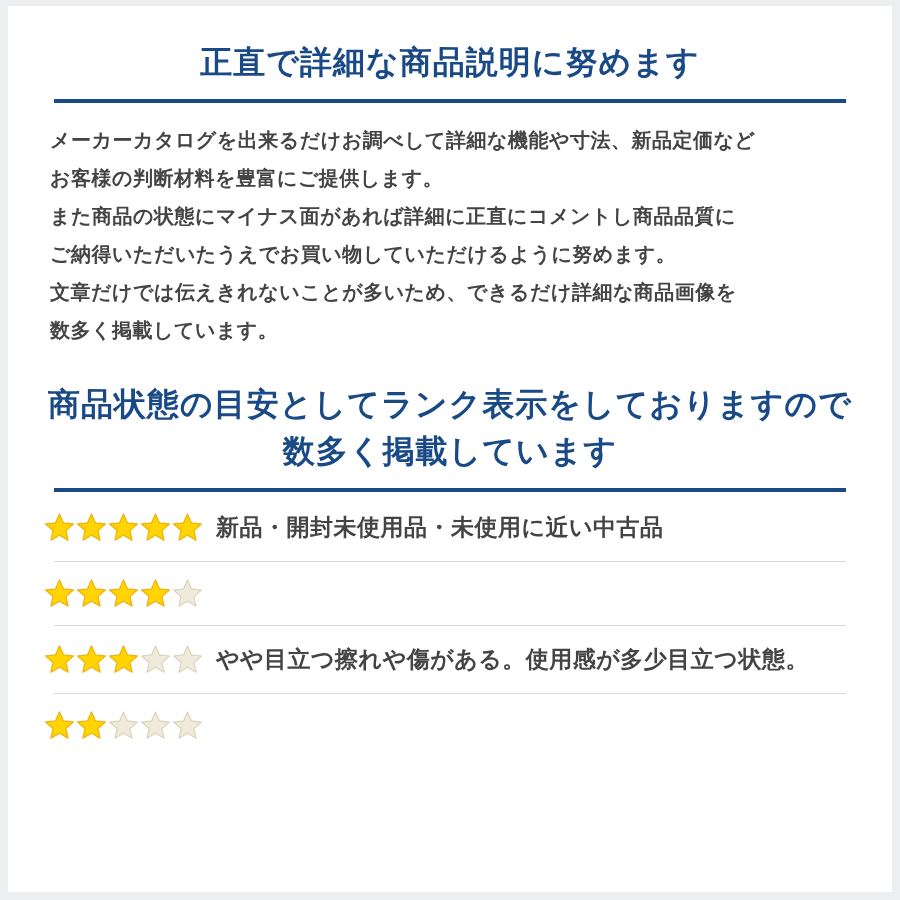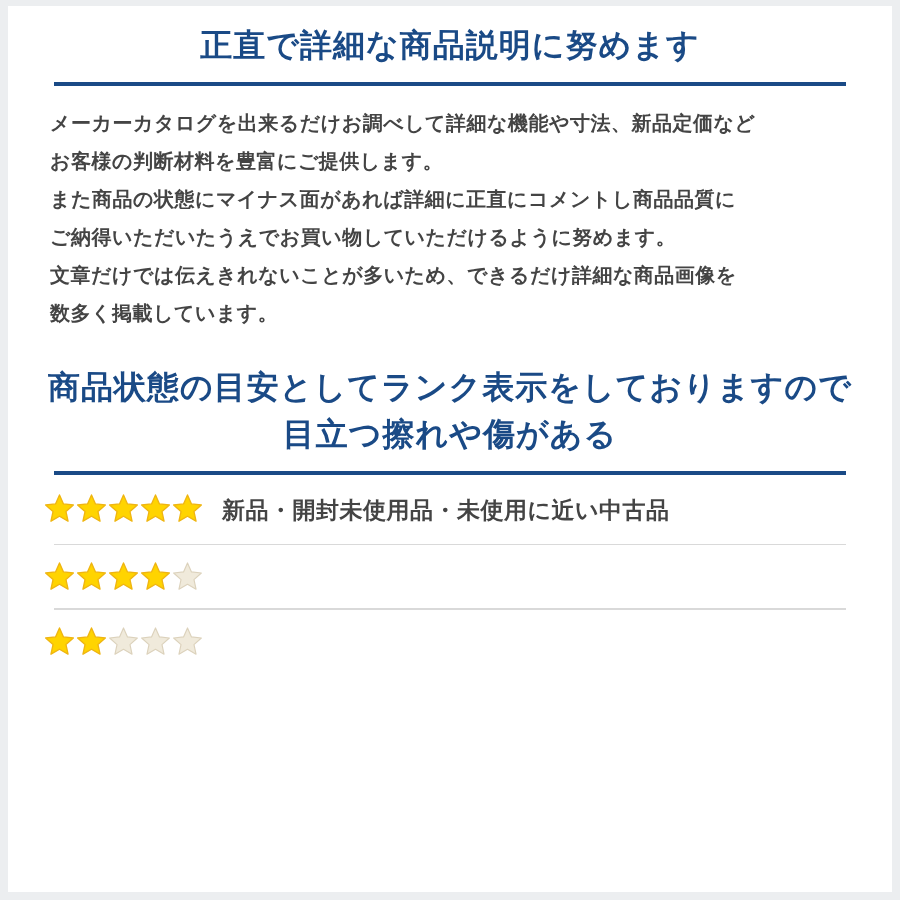--- a/index.html
+++ b/index.html
@@ -19,21 +19,21 @@
     font-family:"Liberation Sans","DejaVu Sans",sans-serif;
     background:var(--page-bg);
   }
   .page{
     width:900px;height:900px;
     padding:6px 8px 8px;
   }
   .card{
     width:100%;height:100%;
     background:var(--card-bg);
-    padding-top:16px;
+    padding-top:33px;
     overflow:hidden;
   }
   .title{
     color:var(--heading-blue);
     font-size:32px;
     font-weight:700;
     text-align:center;
     line-height:1.45;
     letter-spacing:1px;
     white-space:pre-line;
@@ -55,23 +55,23 @@
     white-space:pre-line;
   }
   .title-2{
     margin-top:32px;
   }
   .ratings{
     margin-top:2px;
   }
   .rating-row{
     display:flex;
-    align-items:flex-start;
+    align-items:center;
     padding:16px 30px 16px 36px;
-    gap:18px;
+    gap:12px;
   }
   .stars{
     display:flex;
     align-items:center;
     gap:1px;
     flex:0 0 160px;
     width:160px;
   }
   .star{
     width:31px;
@@ -114,21 +114,21 @@
     <hr class="blue-rule">
 
     <p class="body-text">メーカーカタログを出来るだけお調べして詳細な機能や寸法、新品定価など
 お客様の判断材料を豊富にご提供します。
 また商品の状態にマイナス面があれば詳細に正直にコメントし商品品質に
 ご納得いただいたうえでお買い物していただけるように努めます。
 文章だけでは伝えきれないことが多いため、できるだけ詳細な商品画像を
 数多く掲載しています。</p>
 
     <h2 class="title title-2">商品状態の目安としてランク表示をしておりますので
-目立つ擦れや傷がある</h2>
+数多く掲載しています</h2>
     <hr class="blue-rule">
 
     <div class="ratings" id="ratings">
   <div class="rating-row">
     <div class="stars">
             <svg viewBox="0 0 32 32" class="star filled">
               <polygon points="16,2 20.1,11.3 30.3,12.4 22.7,19.2 24.8,29.1 16,24 7.2,29.1 9.3,19.2 1.7,12.4 11.9,11.3"></polygon>
             </svg>
             <svg viewBox="0 0 32 32" class="star filled">
               <polygon points="16,2 20.1,11.3 30.3,12.4 22.7,19.2 24.8,29.1 16,24 7.2,29.1 9.3,19.2 1.7,12.4 11.9,11.3"></polygon>
@@ -159,20 +159,40 @@
             </svg>
             <svg viewBox="0 0 32 32" class="star filled">
               <polygon points="16,2 20.1,11.3 30.3,12.4 22.7,19.2 24.8,29.1 16,24 7.2,29.1 9.3,19.2 1.7,12.4 11.9,11.3"></polygon>
             </svg>
             <svg viewBox="0 0 32 32" class="star empty">
               <polygon points="16,2 20.1,11.3 30.3,12.4 22.7,19.2 24.8,29.1 16,24 7.2,29.1 9.3,19.2 1.7,12.4 11.9,11.3"></polygon>
             </svg>
           </div>
   </div>
 <div class="divider"></div>
+  <div class="rating-row">
+    <div class="stars">
+            <svg viewBox="0 0 32 32" class="star filled">
+              <polygon points="16,2 20.1,11.3 30.3,12.4 22.7,19.2 24.8,29.1 16,24 7.2,29.1 9.3,19.2 1.7,12.4 11.9,11.3"></polygon>
+            </svg>
+            <svg viewBox="0 0 32 32" class="star filled">
+              <polygon points="16,2 20.1,11.3 30.3,12.4 22.7,19.2 24.8,29.1 16,24 7.2,29.1 9.3,19.2 1.7,12.4 11.9,11.3"></polygon>
+            </svg>
+            <svg viewBox="0 0 32 32" class="star filled">
+              <polygon points="16,2 20.1,11.3 30.3,12.4 22.7,19.2 24.8,29.1 16,24 7.2,29.1 9.3,19.2 1.7,12.4 11.9,11.3"></polygon>
+            </svg>
+            <svg viewBox="0 0 32 32" class="star empty">
+              <polygon points="16,2 20.1,11.3 30.3,12.4 22.7,19.2 24.8,29.1 16,24 7.2,29.1 9.3,19.2 1.7,12.4 11.9,11.3"></polygon>
+            </svg>
+            <svg viewBox="0 0 32 32" class="star empty">
+              <polygon points="16,2 20.1,11.3 30.3,12.4 22.7,19.2 24.8,29.1 16,24 7.2,29.1 9.3,19.2 1.7,12.4 11.9,11.3"></polygon>
+            </svg>
+          </div>
+    <div class="rating-text">やや目立つ擦れや傷がある。使用感が多少目立つ状態。</div>
+  </div>
 <div class="divider"></div>
   <div class="rating-row">
     <div class="stars">
             <svg viewBox="0 0 32 32" class="star filled">
               <polygon points="16,2 20.1,11.3 30.3,12.4 22.7,19.2 24.8,29.1 16,24 7.2,29.1 9.3,19.2 1.7,12.4 11.9,11.3"></polygon>
             </svg>
             <svg viewBox="0 0 32 32" class="star filled">
               <polygon points="16,2 20.1,11.3 30.3,12.4 22.7,19.2 24.8,29.1 16,24 7.2,29.1 9.3,19.2 1.7,12.4 11.9,11.3"></polygon>
             </svg>
             <svg viewBox="0 0 32 32" class="star empty">

